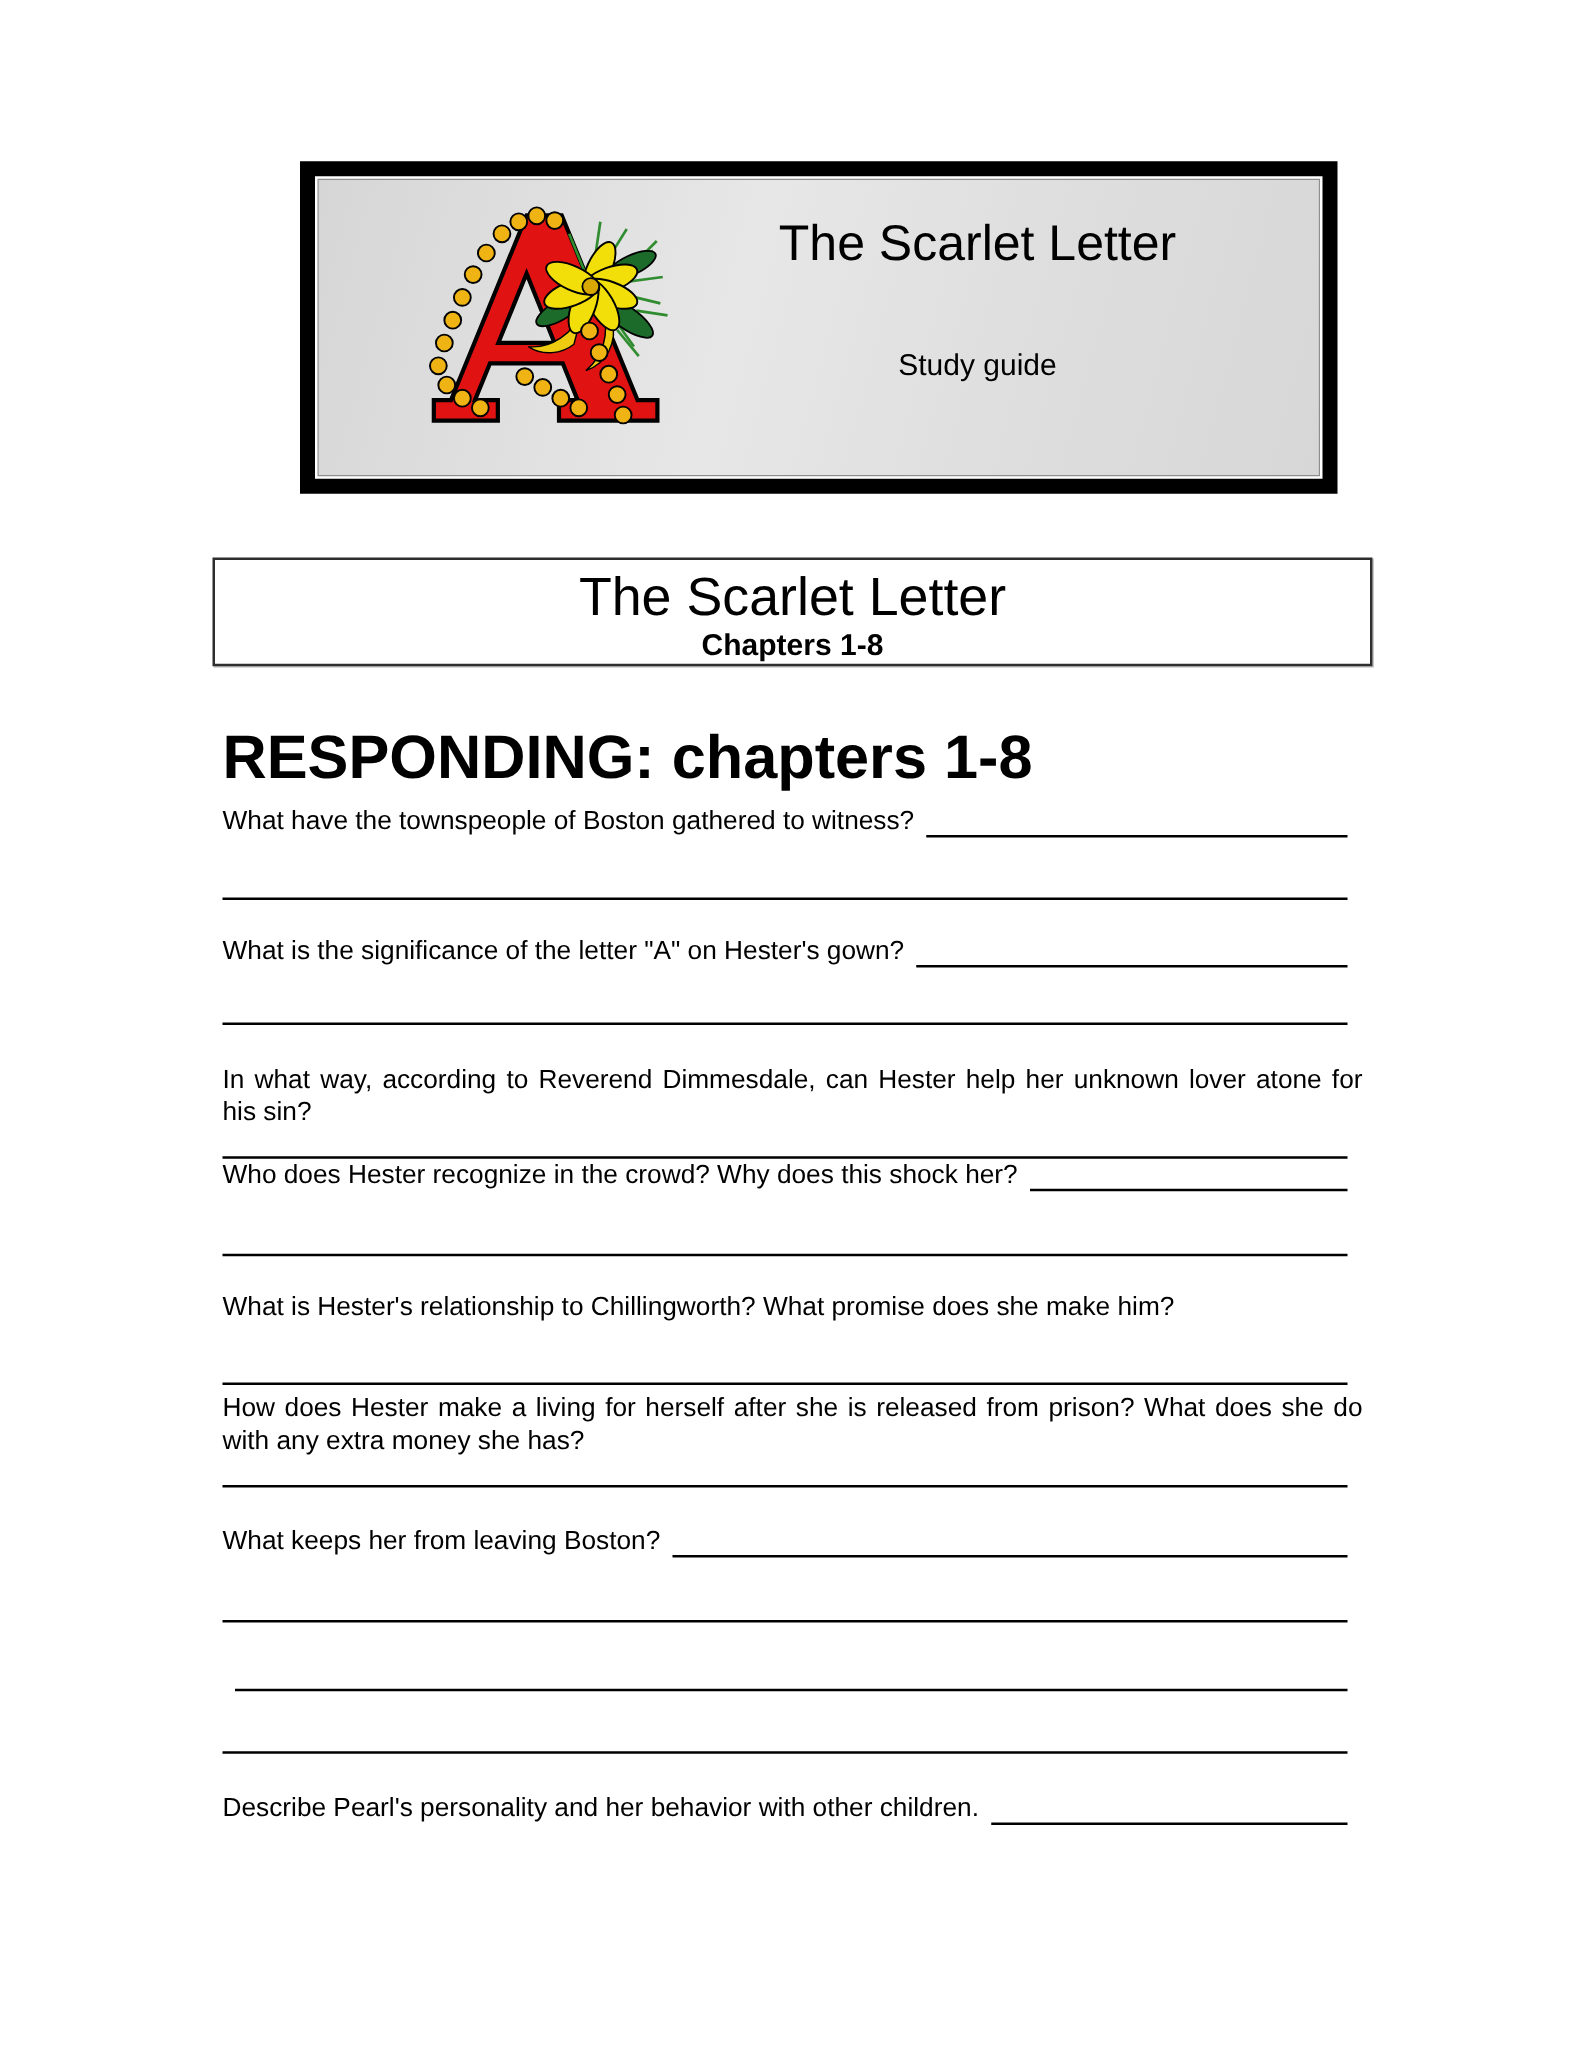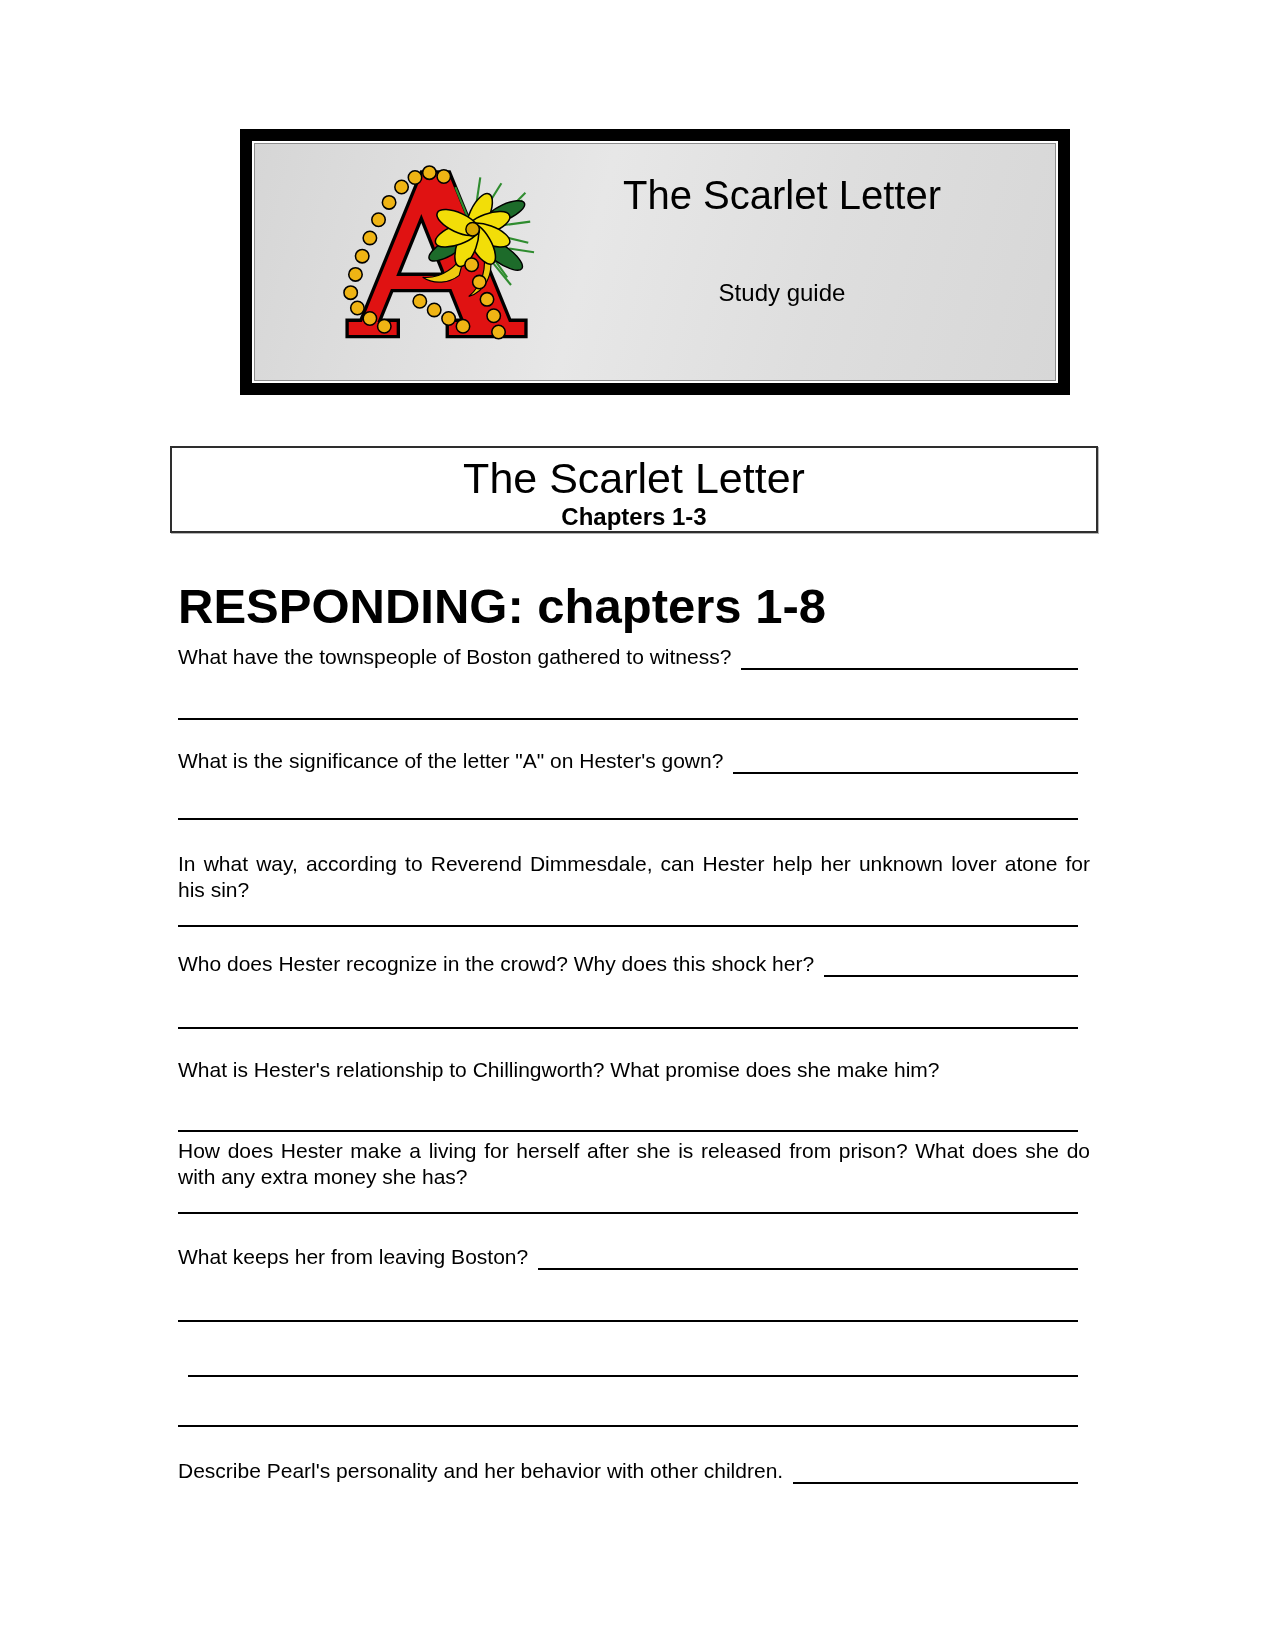--- a/index.html
+++ b/index.html
@@ -48,21 +48,21 @@
     flex:1 1 auto;border-bottom:2px solid #000;
     margin-left:10px;margin-right:12px;height:24px;
   }
   .justify{text-align:justify;}
   .answer-line{
     height:0;border-bottom:2px solid #000;margin-right:12px;
   }
   
   .mt16{margin-top:16px}.mt48{margin-top:48px}.mt28{margin-top:28px}
   .mt44{margin-top:44px}.mt31{margin-top:31px}.mt22{margin-top:22px}
-  .mt24{margin-top:24px}.mt50{margin-top:50px}.mt47{margin-top:47px}
+  .mt24{}.mt50{margin-top:50px}.mt47{margin-top:47px}
   .mt2{margin-top:6px}.mt27{margin-top:30px}.mt29{margin-top:29px}
 </style>
 </head>
 <body>
 
 <div class="header-box">
   <div class="header-inner">
     <div class="logo-wrap">
       <svg width="228" height="192" viewBox="0 0 230 200">
 
@@ -134,21 +134,21 @@
     </div>
     <div class="header-text">
       <div class="header-title">The Scarlet Letter</div>
       <div class="header-subtitle">Study guide</div>
     </div>
   </div>
 </div>
 
 <div class="title-box">
   <div class="doc-title">The Scarlet Letter</div>
-  <div class="doc-subtitle">Chapters 1-3</div>
+  <div class="doc-subtitle">Chapters 1-8</div>
 </div>
 
 <div class="content">
 
   <div class="section-heading">RESPONDING: chapters 1-8</div>
 
   <div class="q qrow mt16">
     <span class="qtext">What have the townspeople of Boston gathered to witness?</span>
     <span class="blank"></span>
   </div>

